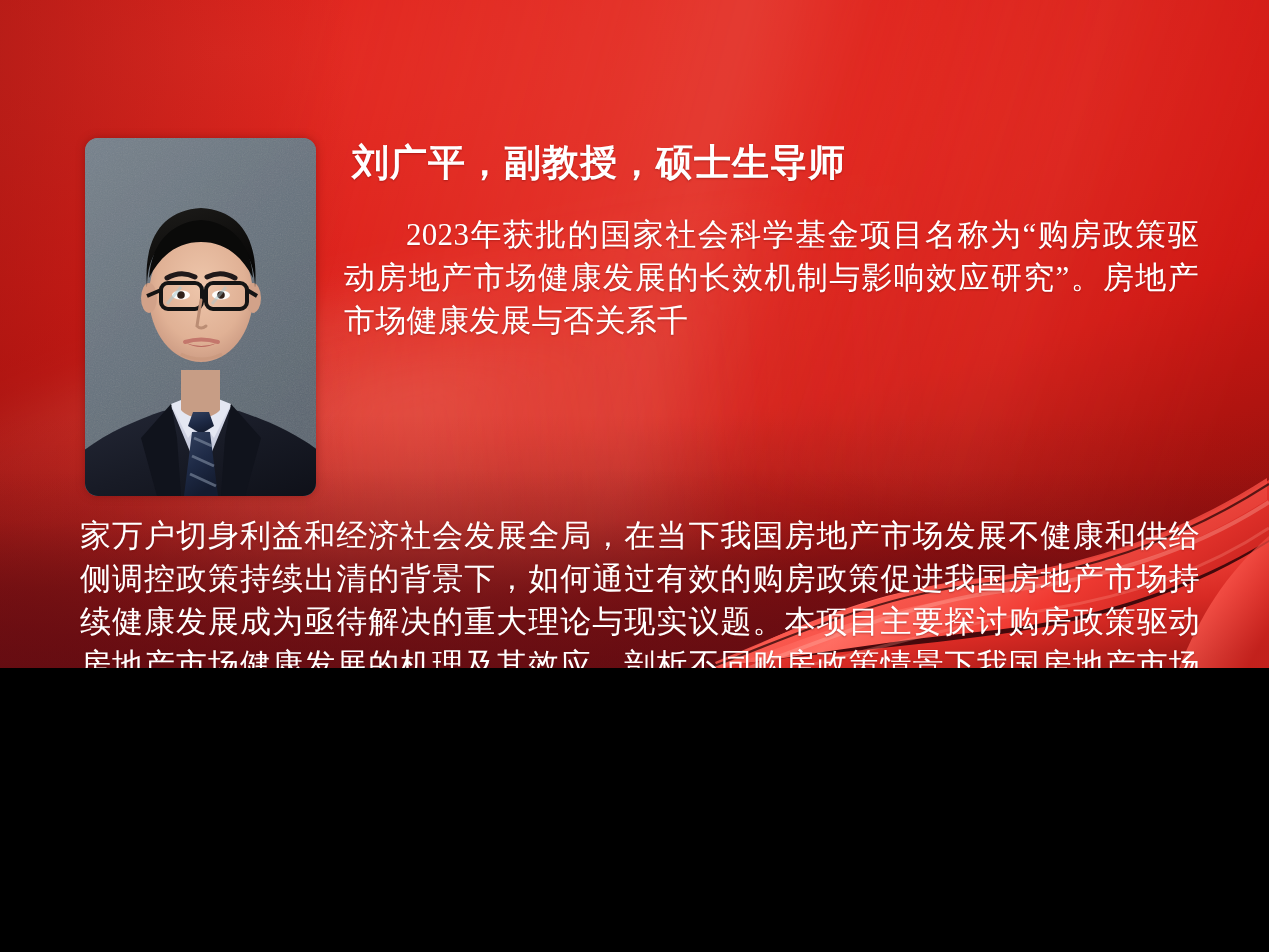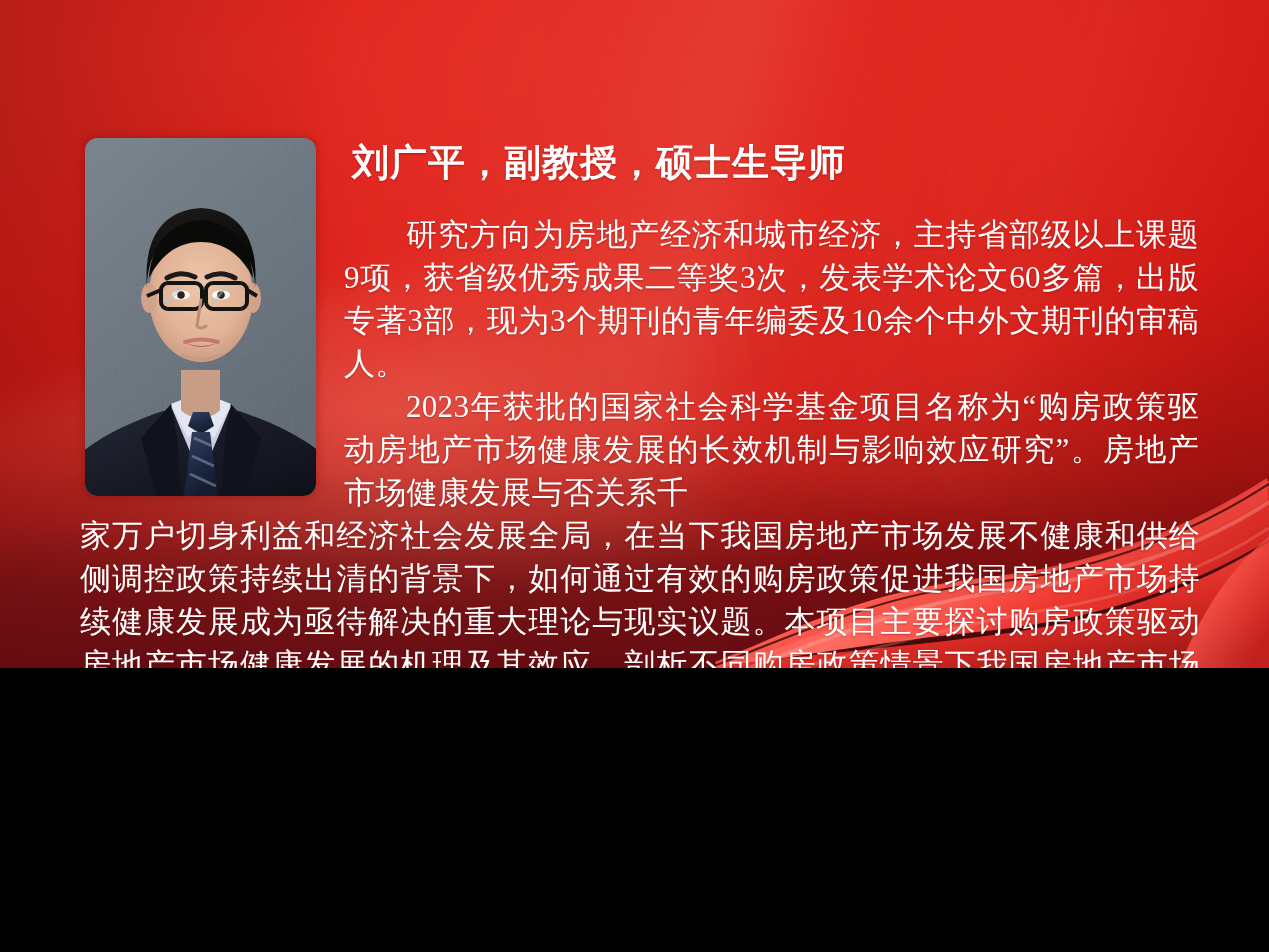--- a/index.html
+++ b/index.html
@@ -344,21 +344,20 @@
       <path d="M 96,216 Q 116,226 137,216" stroke="#c59478" stroke-width="3" fill="none" opacity="0.5"></path>
 
       <path d="M 86,266 L 56,300 L 72,358 L 96,358 L 92,300 Z" fill="#10131c"></path>
       <path d="M 146,266 L 176,300 L 160,358 L 136,358 L 140,300 Z" fill="#10131c"></path>
     </svg>
   </div>
 
   <div class="title">刘广平，副教授，硕士生导师</div>
 
   <div class="col-text">
-    <p class="indent">研究方向为房地产经济和城市经济，主持省部级以上课题9项，获省级优秀成果二等奖3次，发表学术论文60多篇，出版专著3部，现为3个期刊的青年编委及10余个中外文期刊的审稿人。</p>
     <p class="indent">2023年获批的国家社会科学基金项目名称为“购房政策驱动房地产市场健康发展的长效机制与影响效应研究”。房地产市场健康发展与否关系千</p>
   </div>
 
   <div class="full-text">
     <p>家万户切身利益和经济社会发展全局，在当下我国房地产市场发展不健康和供给侧调控政策持续出清的背景下，如何通过有效的购房政策促进我国房地产市场持续健康发展成为亟待解决的重大理论与现实议题。本项目主要探讨购房政策驱动房地产市场健康发展的机理及其效应，剖析不同购房政策情景下我国房地产市场健康发展的动态演化趋势，构建房地产市场健康发展的长效机制。</p>
   </div>
 
 </div>
 
 </body></html>

